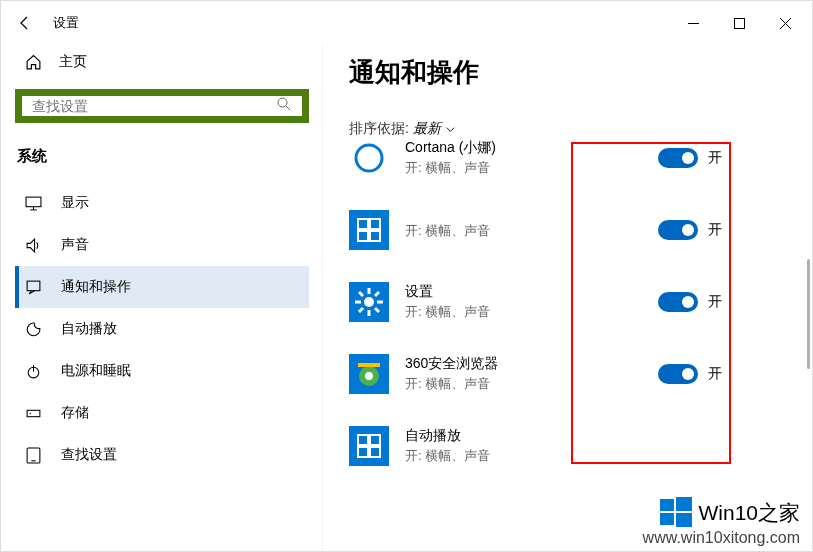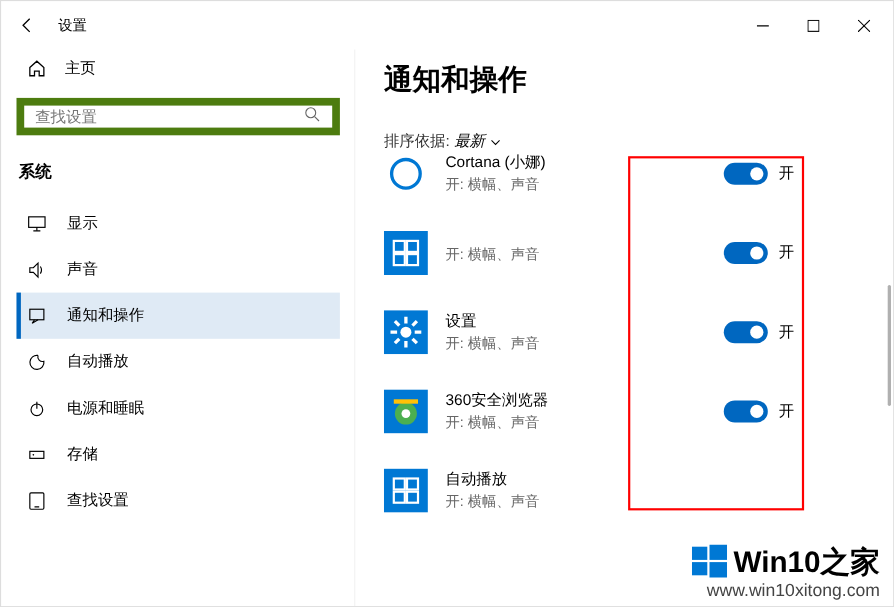--- a/index.html
+++ b/index.html
@@ -51,21 +51,21 @@
     .toggle::after { content: ""; position: absolute; width: 12px; height: 12px; border-radius: 50%; background: #fff; top: 4px; right: 4px; }
     .toggle-label { font-size: 14px; }
     
     .highlight-box { position: absolute; border: 2px solid #ff0000; pointer-events: none; }
     
     .scrollbar { position: absolute; right: 2px; top: 258px; width: 3px; height: 110px; background: #b0b0b0; border-radius: 2px; }
     
     .watermark { position: absolute; bottom: 4px; right: 12px; text-align: right; }
     .watermark .wm-top { display: flex; align-items: center; justify-content: flex-end; gap: 6px; }
     .watermark .wm-logo { width: 32px; height: 32px; }
-    .watermark .wm-brand { font-size: 27px; font-weight: 700; }
+    .watermark .wm-brand { font-size: 21px; font-weight: 400; }
     .watermark .wm-url { font-size: 16px; color: #444; }
   </style>
 </head>
 <body>
 
 <div class="titlebar">
   <div class="back">
     <svg width="16" height="16" viewBox="0 0 16 16">
         <path d="M10 2 L4 8 L10 14" stroke="#000" stroke-width="1.2" fill="none"></path>
       </svg>

